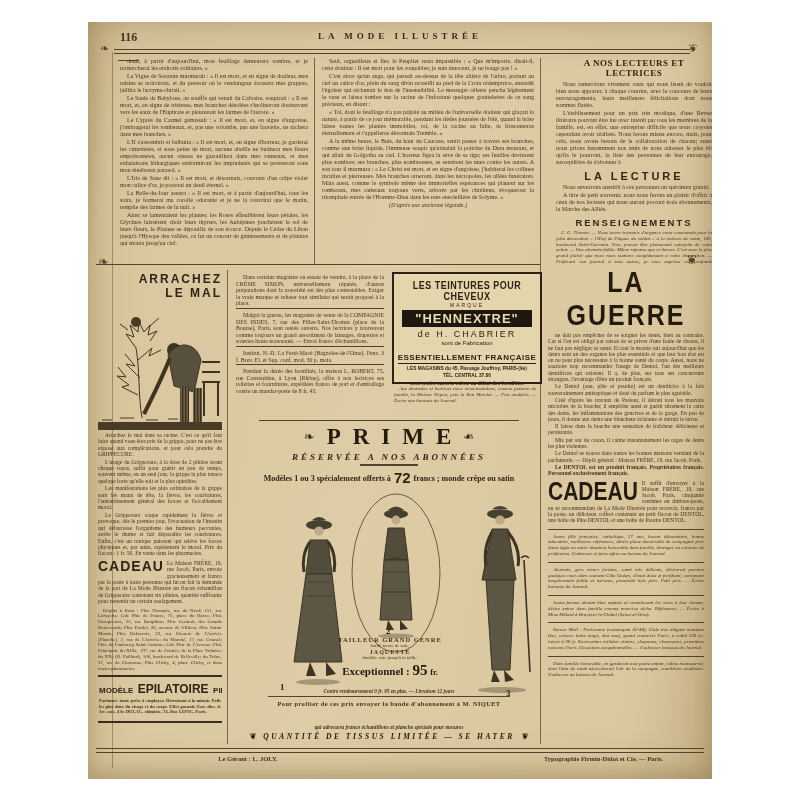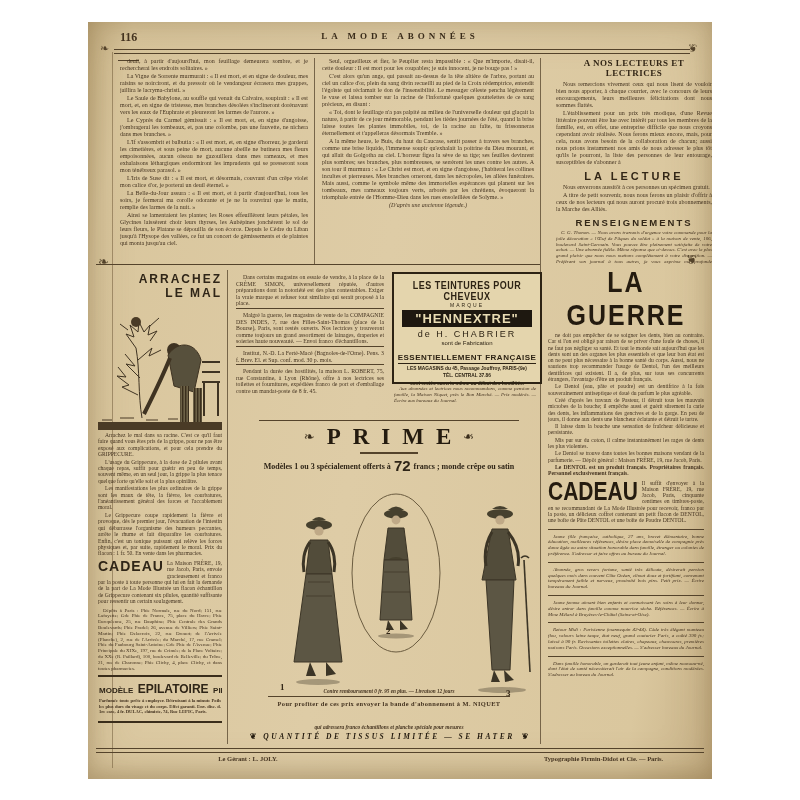--- a/index.html
+++ b/index.html
@@ -78,21 +78,21 @@
   .banner .bf{font-style:normal;font-size:8px;}
   svg{display:block;}
 </style>
 </head>
 <body>
 
 <div class="page">
   <div class="edge-line"></div>
 
   <div class="pnum">116</div>
-  <div class="ptitle">LA MODE ABONNÉES</div>
+  <div class="ptitle">LA MODE ILLUSTRÉE</div>
   <div class="hrule"></div>
   <span class="flourish" style="left:12px;top:20px;">❧</span>
   <span class="flourish" style="left:600px;top:20px;transform:scaleX(-1);">❦</span>
 
   <div class="vline" style="left:226px;top:36px;height:206px;"></div>
   <div class="vline" style="left:452px;top:36px;height:686px;"></div>
   <div class="vline" style="left:139px;top:248px;height:474px;"></div>
 
   <div class="col" style="left:32px;top:36px;width:188px;height:206px;">
     <p class="tx">deuil, à partir d'aujourd'hui, mon feuillage demeurera sombre, et je rechercherai les endroits solitaires. »</p>
@@ -225,20 +225,21 @@
     <p class="tx5 ital classified">Dans famille honorable, on garderait tout jeune enfant, même nouveau-né, dont l'état de santé nécessiterait l'air de la campagne, conditions modérées. S'adresser au bureau du Journal.</p>
   </div>
 
   <div class="prime">
     <div class="toprule"></div>
     <div class="prime-title-row">
       <span class="prime-fleuron">❧</span>
       <span class="prime-title">PRIME</span>
       <span class="prime-fleuron" style="transform:scaleX(-1);">❧</span>
     </div>
+    <div class="prime-sub">RÉSERVÉE A NOS ABONNÉES</div>
     <div class="prime-subrule"></div>
     <div class="prime-offer">
       <span>Modèles 1 ou 3 spécialement offerts à</span>
       <span class="big">72</span>
       <span>francs ; monde crêpe ou satin</span>
     </div>
 
     <svg class="fig" style="left:48px;top:92px;" width="64" height="178" viewBox="0 0 64 178">
       <ellipse cx="33" cy="13" rx="13" ry="5" fill="#46402e"></ellipse>
       <path d="M26,8 q7,-6 14,0" fill="#46402e"></path>
@@ -273,20 +274,31 @@
       <path d="M24,27 L40,27 L48,78 L14,78 Z" fill="#524c3a" stroke="#3c3526" stroke-width="1"></path>
       <path d="M24,30 C18,40 16,52 18,64 M40,30 C48,40 52,52 50,64" stroke="#3c3526" stroke-width="3" fill="none"></path>
       <path d="M18,78 L46,78 L42,168 L24,168 Z" fill="#5c5644" stroke="#3c3526" stroke-width="1"></path>
       <path d="M56,58 L62,170" stroke="#3c3526" stroke-width="1.6"></path>
       <path d="M53,56 q4,-4 8,0" stroke="#3c3526" stroke-width="1.6" fill="none"></path>
       <path d="M26,168 l-3,12 l9,0 Z M36,168 l1,12 l9,-2 Z" fill="#3c3526"></path>
       <ellipse cx="34" cy="188" rx="24" ry="3" fill="rgba(60,53,38,.35)"></ellipse>
     </svg>
     <span class="fig-no" style="left:268px;top:268px;">3</span>
 
+    <div class="prime-cap">
+      <div class="cap1">TAILLEUR GRAND GENRE</div>
+      <div class="capsm">bordé tresse de soie,</div>
+      <div class="cap3">JAQUETTE</div>
+      <div class="capsm">doublée soie jusqu'à la taille.</div>
+      <div class="exc">
+        <span>Exceptionnel :</span>
+        <span class="big">95</span>
+        <span style="font-size:8px;">fr.</span>
+      </div>
+    </div>
     <div class="delivery">Contre remboursement 0 fr. 95 en plus. — Livraison 12 jours</div>
     <div class="order">Pour profiter de ces prix envoyer la bande d'abonnement à M. NIQUET</div>
     <div class="maison-sub">qui adressera franco échantillons et planche spéciale pour mesures</div>
     <div class="banner">
       <span class="bf">❦</span>
       <span>QUANTITÉ DE TISSUS LIMITÉE — SE HATER</span>
       <span class="bf" style="display:inline-block;transform:scaleX(-1);">❦</span>
     </div>
   </div>
 

